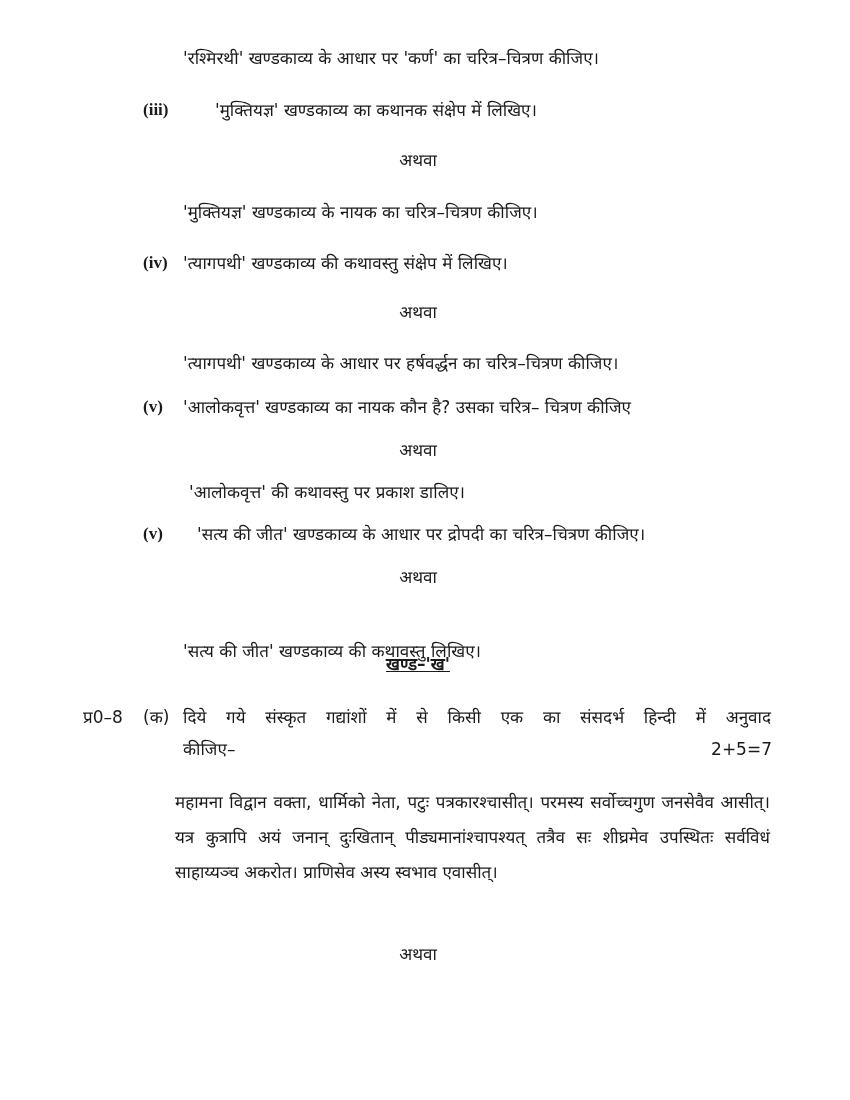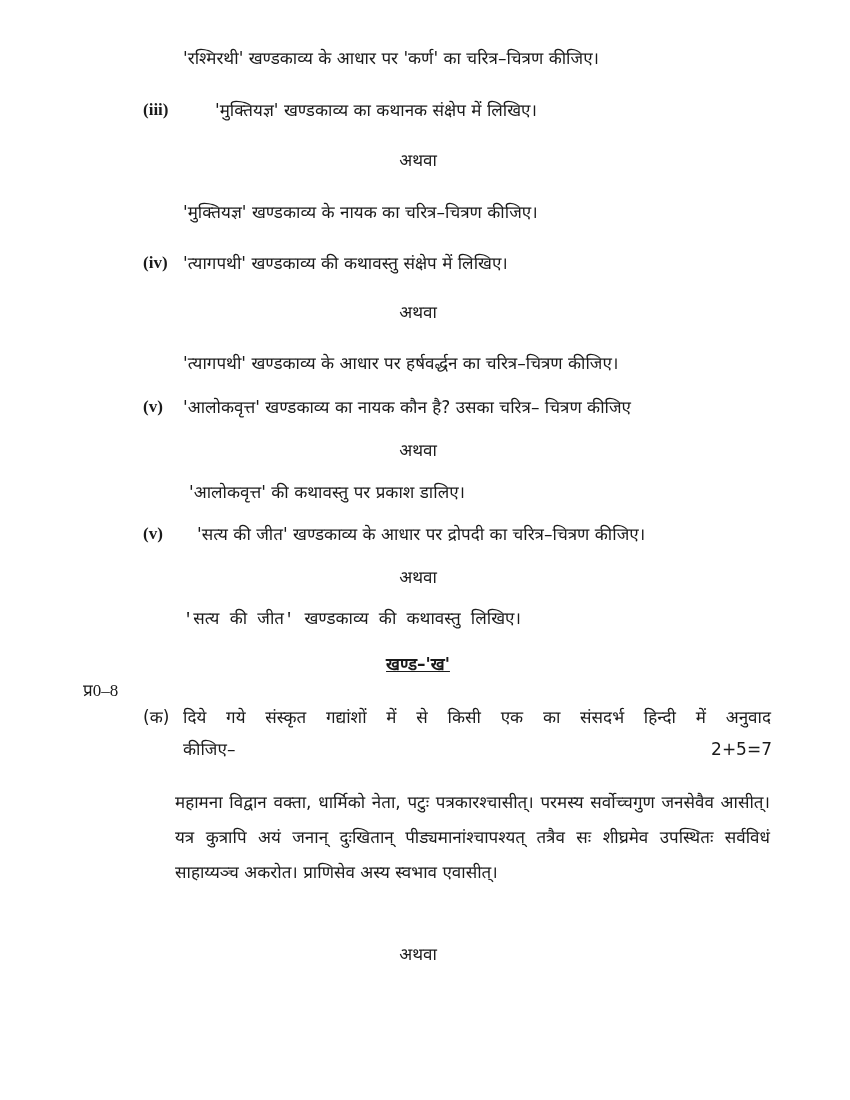--- a/index.html
+++ b/index.html
@@ -32,25 +32,25 @@
 <div class="line" style="left:183px; top:351px;">'त्यागपथी' खण्डकाव्य के आधार पर हर्षवर्द्धन का चरित्र–चित्रण कीजिए।</div>
 
 <div class="num" style="left:143px; top:395px;">(v)</div>
 <div class="line" style="left:183px; top:395px;">'आलोकवृत्त' खण्डकाव्य का नायक कौन है? उसका चरित्र– चित्रण कीजिए</div>
 <div class="line center" style="top:438px;">अथवा</div>
 <div class="line" style="left:183px; top:480px;margin-left:6px;">'आलोकवृत्त' की कथावस्तु पर प्रकाश डालिए।</div>
 
 <div class="num" style="left:143px; top:522px;">(v)</div>
 <div class="line" style="left:197px; top:522px;">'सत्य की जीत' खण्डकाव्य के आधार पर द्रोपदी का चरित्र–चित्रण कीजिए।</div>
 <div class="line center" style="top:565px;">अथवा</div>
-<div class="line" style="left:183px; top:608px;font-family:Liberation Mono, monospace;">'सत्य की जीत' खण्डकाव्य की कथावस्तु लिखिए।</div>
+<div class="line" style="left:183px; top:639px;">'सत्य की जीत' खण्डकाव्य की कथावस्तु लिखिए।</div>
 
 <div class="line center heading" style="top:652px;">खण्ड–'ख'</div>
 
-<div class="line" style="left:83px; top:679px;font-family:Liberation Serif, serif;">प्र0–8</div>
+<div class="line" style="left:83px; top:705px;">प्र0–8</div>
 <div class="line" style="left:143px; top:705px;">(क)</div>
 <div class="line" style="left:183px; top:705px; width:588px; text-align:justify; text-align-last:justify; white-space:normal;">दिये गये संस्कृत गद्यांशों में से किसी एक का संसदर्भ हिन्दी में अनुवाद</div>
 <div class="line" style="left:183px; top:737px;">कीजिए–</div>
 <div class="line marks" style="top:737px;">2+5=7</div>
 
 <div class="para" style="top:785px;">महामना विद्वान वक्ता, धार्मिको नेता, पटुः पत्रकारश्चासीत्। परमस्य सर्वोच्चगुण जनसेवैव आसीत्। यत्र कुत्रापि अयं जनान् दुःखितान् पीड्यमानांश्चापश्यत् तत्रैव सः शीघ्रमेव उपस्थितः सर्वविधं साहाय्यञ्च अकरोत। प्राणिसेव अस्य स्वभाव एवासीत्।</div>
 
 <div class="line center" style="top:942px;">अथवा</div>
 
 </body></html>

